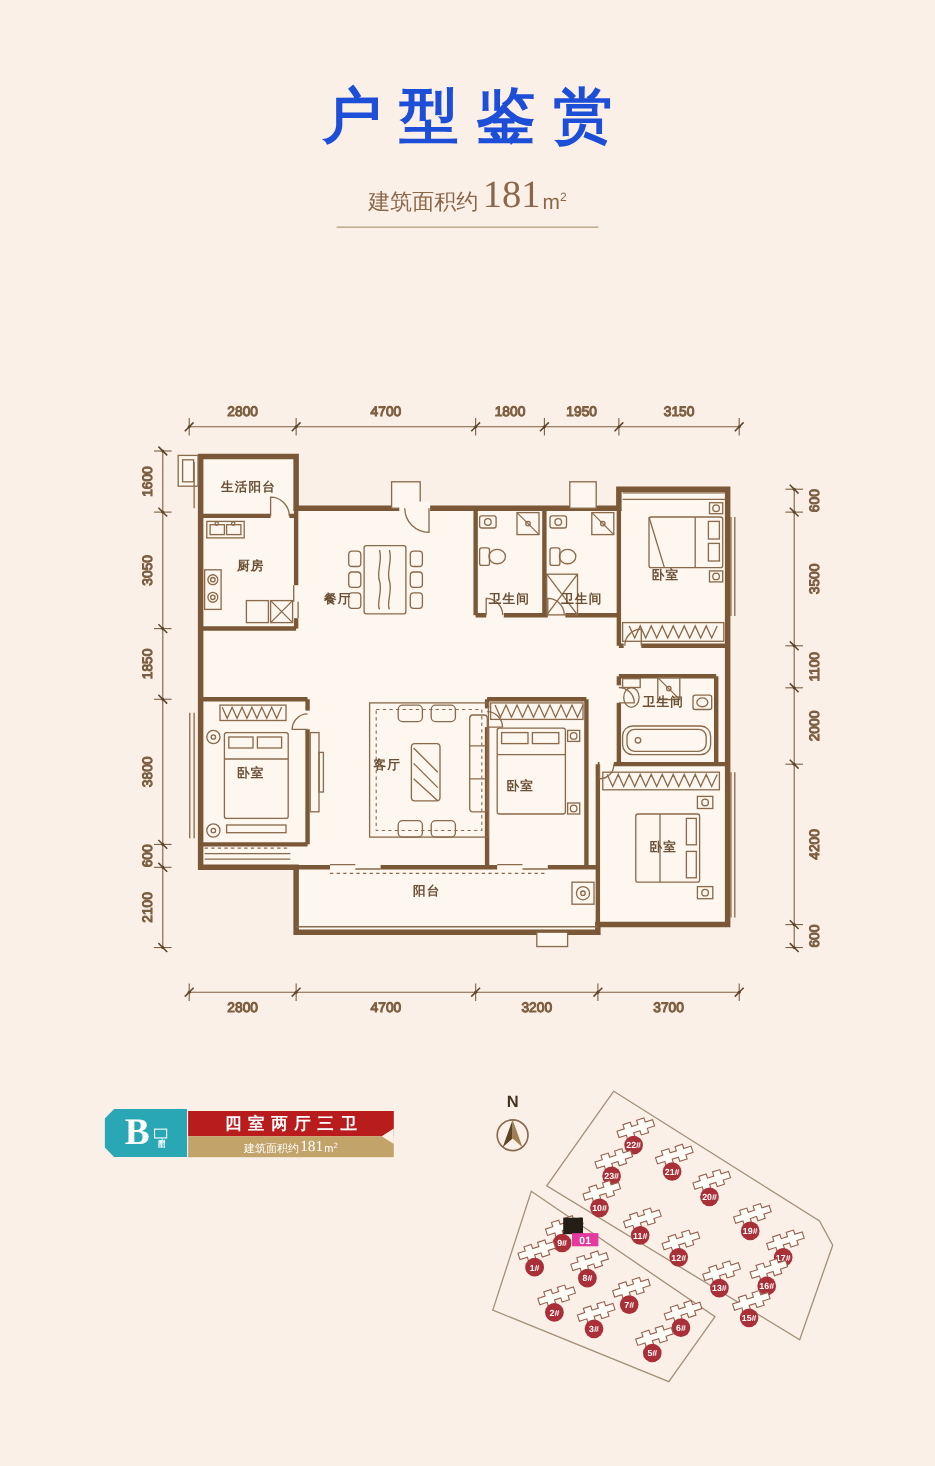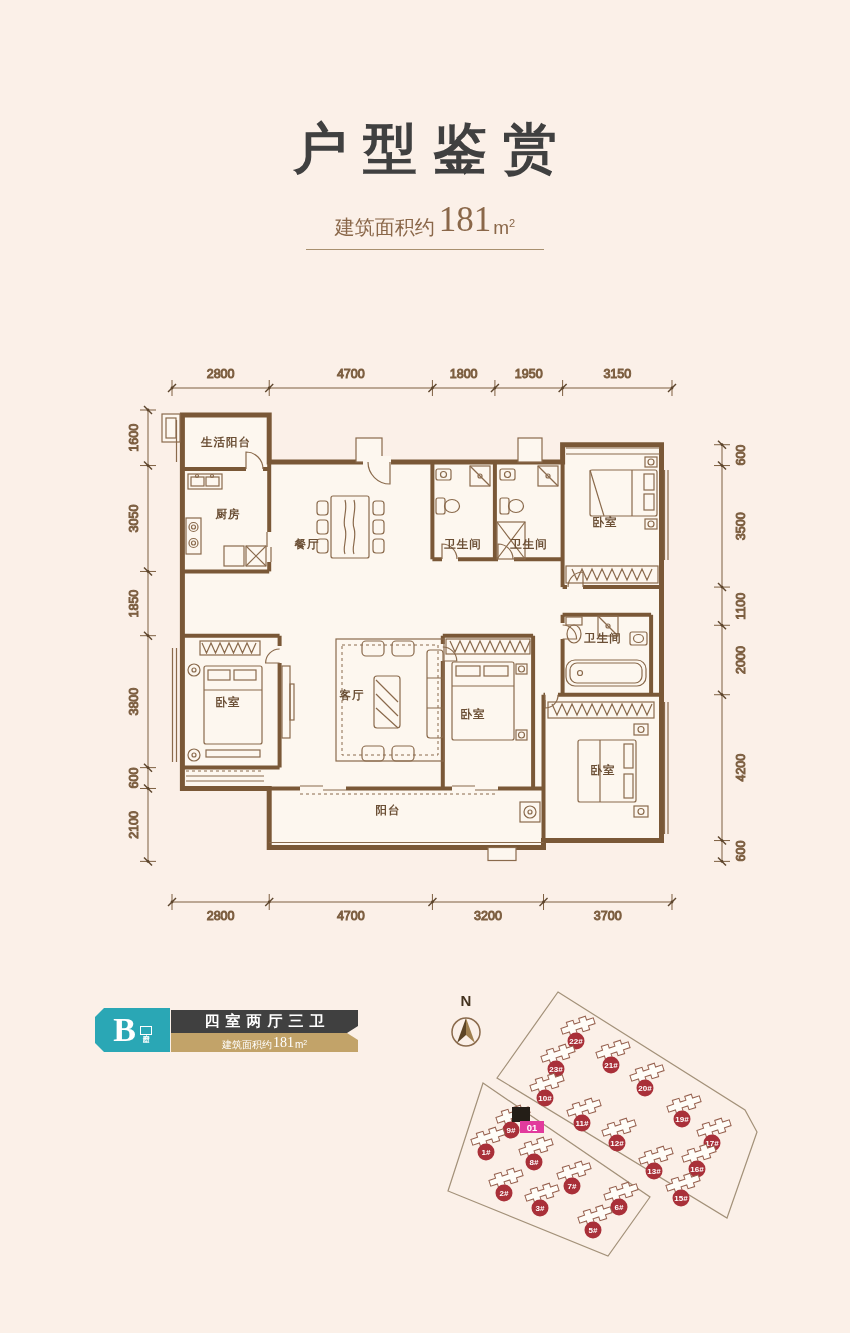--- a/index.html
+++ b/index.html
@@ -2,22 +2,22 @@
 <html><head>
 <meta charset="utf-8">
 <style>
   html,body{margin:0;padding:0;}
   body{width:850px;height:1333px;background:#fbf0e8;position:relative;overflow:hidden;
        font-family:"Liberation Sans","DejaVu Sans",sans-serif;}
   .page{position:absolute;inset:0;}
 
   
   .header{position:absolute;top:0;left:0;width:850px;text-align:center;color:#8a6749;}
-  .title{margin:0;padding-top:113px;font-family:"Liberation Serif","DejaVu Serif",serif;
-         font-size:54px;font-weight:700;letter-spacing:16px;text-indent:16px;color:#404040;}
+  .title{margin:0;padding-top:70px;font-family:"Liberation Serif","DejaVu Serif",serif;
+         font-size:54px;font-weight:700;letter-spacing:16px;text-indent:16px;color:#1d4ed8;}
   .area-line{margin-top:16px;display:flex;align-items:flex-end;justify-content:center;
              font-size:20px;color:#8a6749;line-height:1;}
   .area-line .num{font-family:"Liberation Serif","DejaVu Serif",serif;font-size:35px;margin:0 2px 0 4px;}
   .area-line .unit{font-size:19px;}
   .area-line sup{font-size:11px;line-height:1;transform:translateY(-8px);display:inline-block;}
   .divider{width:238px;border-top:1px solid #a8906f;margin:12px auto 12px;}
   .layout-text{font-size:16px;letter-spacing:13px;text-indent:13px;color:#8a6749;}
 
   
   #plan-svg{position:absolute;top:350px;left:0;}
@@ -36,21 +36,21 @@
   
   .unit-badge{position:absolute;left:95px;top:1008px;width:280px;height:64px;}
   .teal-box{position:absolute;left:0;top:0;width:75px;height:44px;background:#2aa7b5;
             clip-path:polygon(9px 0,100% 0,100% 100%,9px 100%,0 calc(100% - 9px),0 9px);
             display:flex;align-items:center;justify-content:center;gap:4px;}
   .teal-box .b-letter{font-family:"Liberation Serif","DejaVu Serif",serif;font-size:34px;
             font-weight:700;color:#fff;line-height:1;}
   .tag-vert{writing-mode:vertical-rl;font-size:7px;color:#fff;border:1px solid #fff;
             padding:2px 1px;line-height:1.1;letter-spacing:1px;}
   .banner{position:absolute;left:76px;top:2px;width:187px;}
-  .banner-top{height:23px;background:#404040;color:#fff;display:flex;align-items:center;
+  .banner-top{height:23px;background:#b91c1c;color:#fff;display:flex;align-items:center;
             justify-content:center;font-size:15px;font-weight:700;letter-spacing:6px;text-indent:6px;}
   .banner-bottom{height:19px;background:#c2a369;color:#fff;display:flex;align-items:flex-end;
             justify-content:center;font-size:10px;padding-bottom:2px;box-sizing:border-box;line-height:1;}
   .banner-bottom .num{font-family:"Liberation Serif","DejaVu Serif",serif;font-size:14px;margin:0 1px;}
   .banner-bottom sup{font-size:7px;transform:translateY(-4px);display:inline-block;line-height:1;}
   .notch{position:absolute;right:0;top:16px;width:0;height:0;
          border-top:7px solid transparent;border-bottom:7px solid transparent;
          border-right:11px solid #fbf0e8;}
 
   

